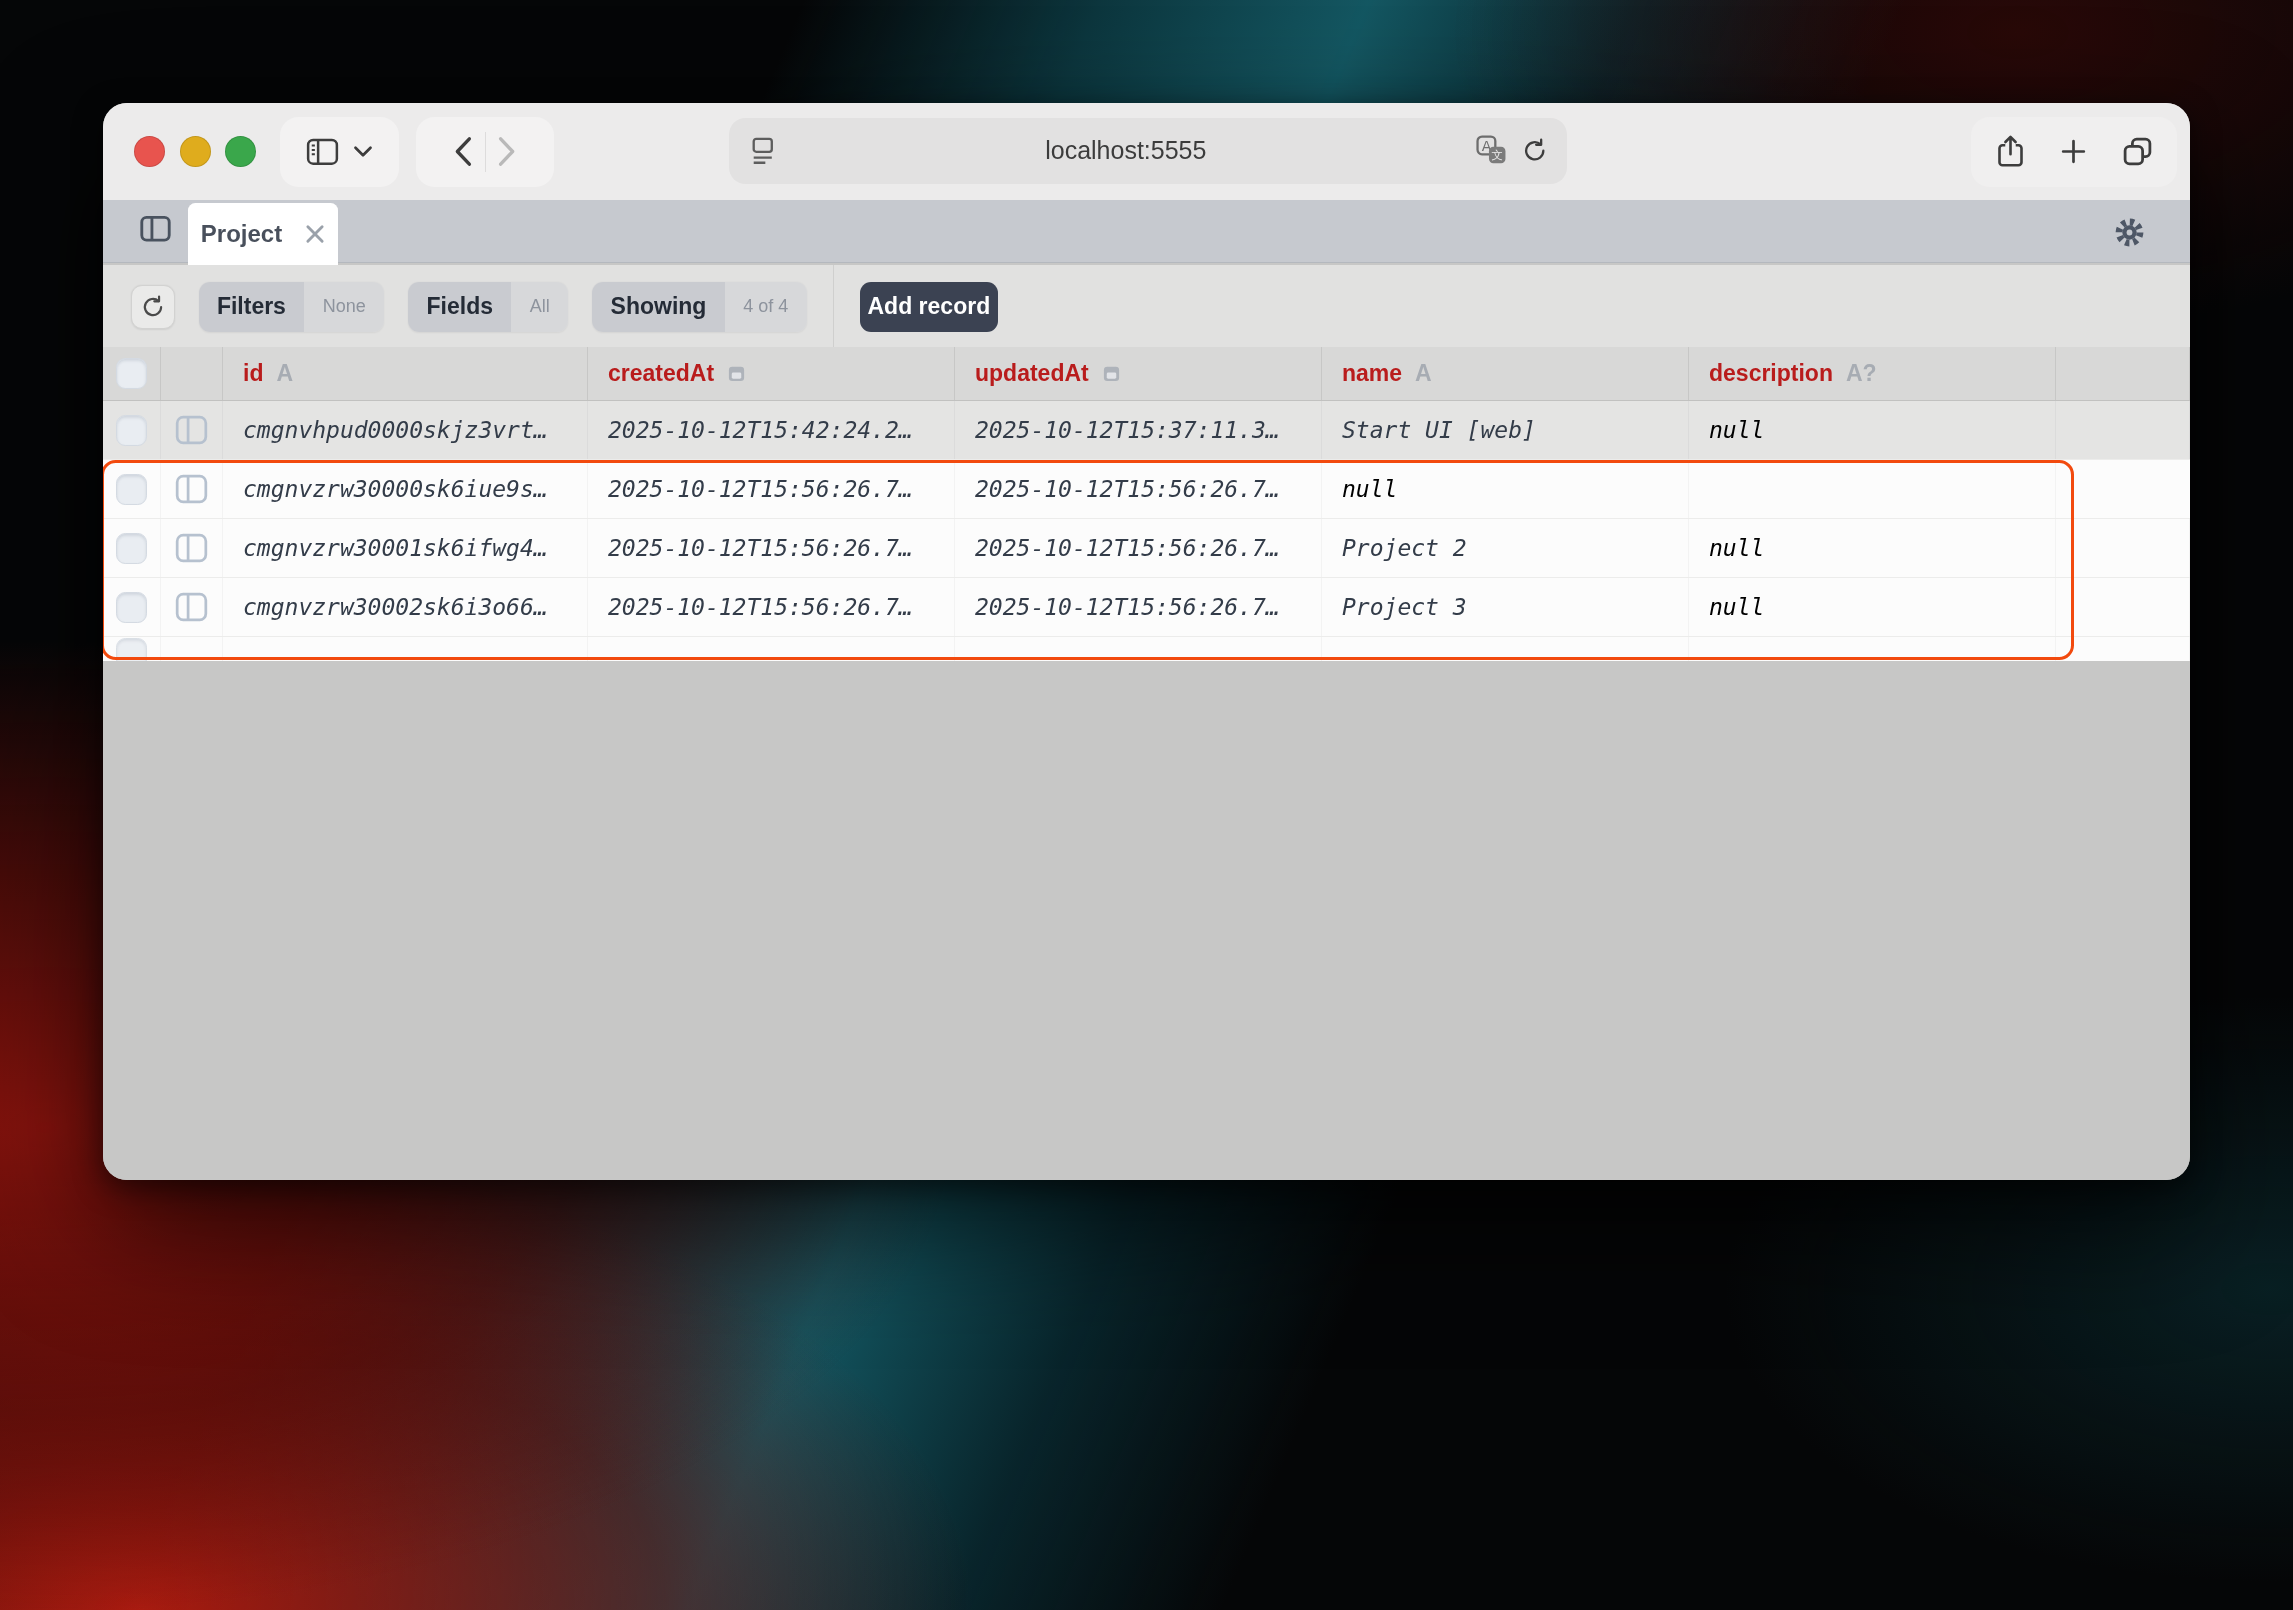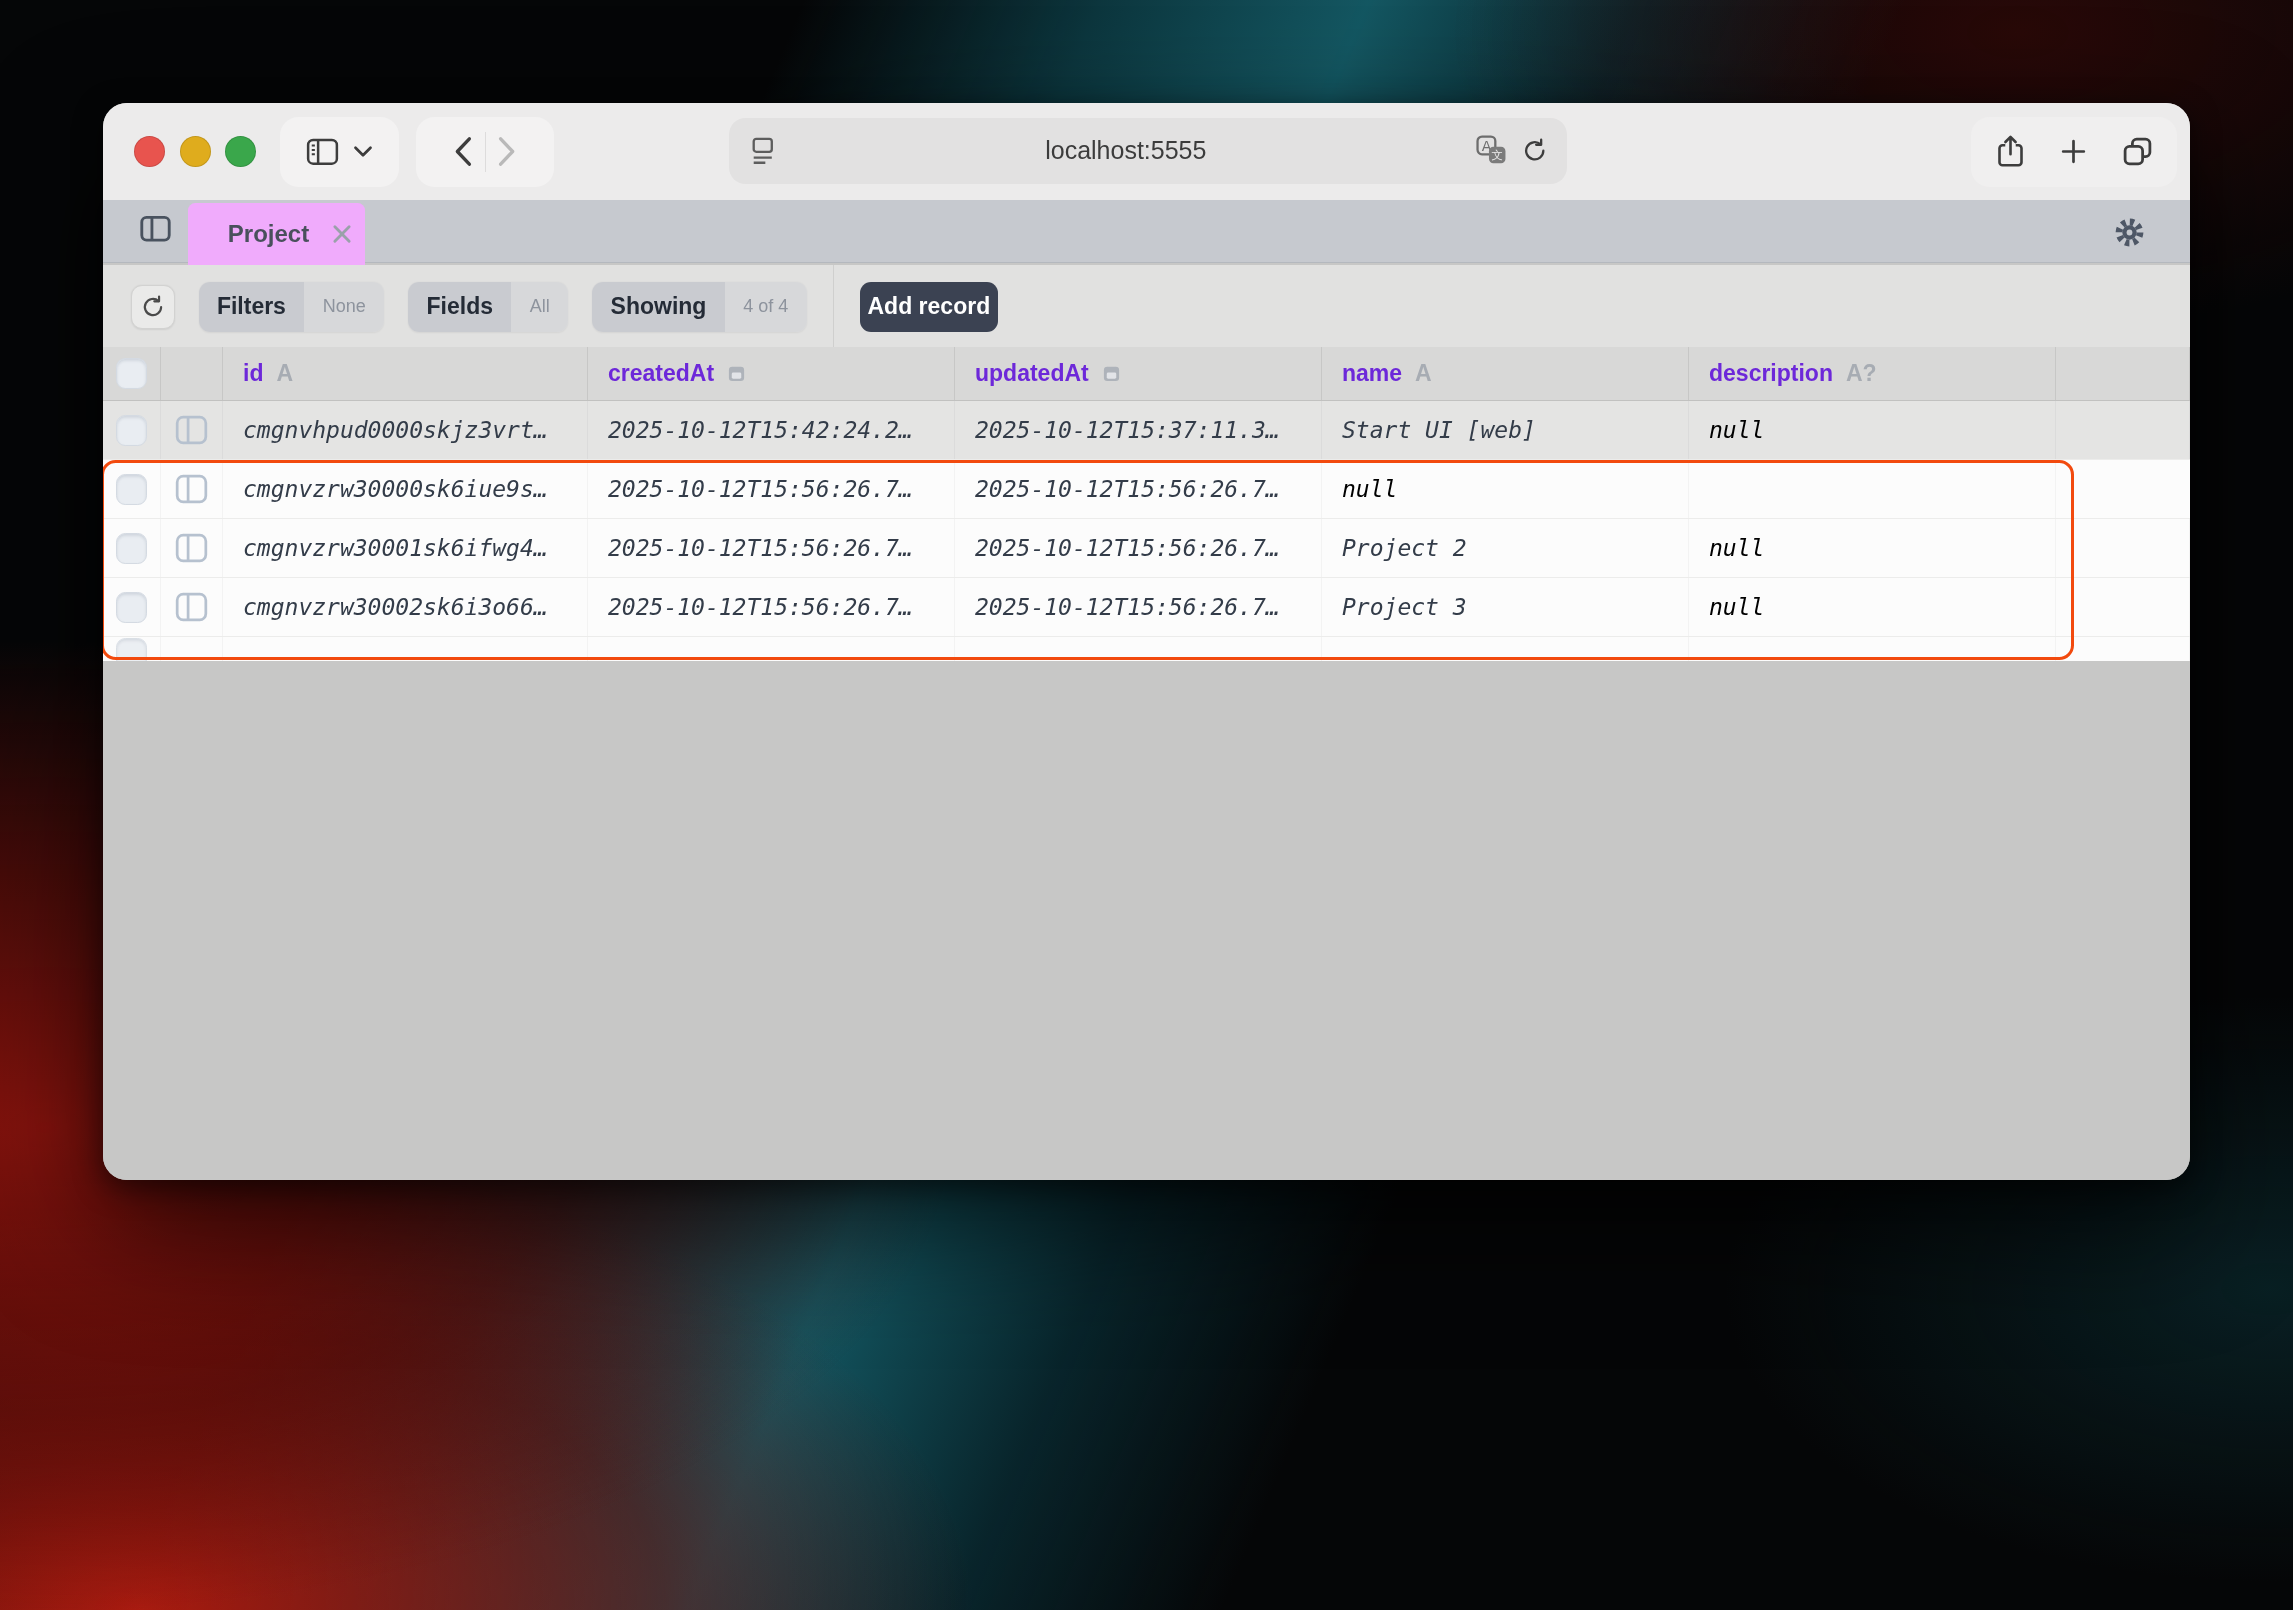--- a/index.html
+++ b/index.html
@@ -34,22 +34,22 @@
     position:absolute;left:626px;top:14.7px;width:838px;height:66px;border-radius:16.5px;
     background:#e2e1e1;display:flex;align-items:center;
   }
   .url-text{flex:1;text-align:center;font-size:25px;color:#3c3c3c;}
   .urlbar .lefticon{margin-left:20px;color:#5d5d5d;}
   .urlbar .righticons{display:flex;align-items:center;gap:13px;margin-right:18.4px;color:#5d5d5d;}
   
   .tabstrip{position:absolute;top:97px;left:0;width:100%;height:62px;background:#c6c9cf;border-bottom:1.8px solid #b4b8be;box-sizing:content-box;}
   .studio-sidebar-btn{position:absolute;left:37px;top:14.7px;color:#49525f;}
   .tab{
-    position:absolute;left:85px;top:2.8px;width:150px;height:62px;background:#f0abfc;
-    border-radius:7.3px 7.3px 0 0;display:flex;align-items:center;justify-content:center;gap:23px;z-index:2;padding-left:27px;
+    position:absolute;left:85px;top:2.8px;width:150px;height:62px;background:#ffffff;
+    border-radius:7.3px 7.3px 0 0;display:flex;align-items:center;justify-content:center;gap:23px;z-index:2;
   }
   .tab-label{font-size:24px;font-weight:bold;color:#49505c;}
   .gear-btn{position:absolute;right:44px;top:15.6px;}
   
   .toolbar{position:absolute;top:162px;left:0;width:100%;height:83px;background:#e1e1e0;display:flex;align-items:center;}
   .refresh-btn{
     margin-left:27.5px;width:44px;height:44px;border-radius:11px;background:#eaeae9;
     border:0.9px solid #d2d2d1;display:flex;align-items:center;justify-content:center;color:#4a4a4a;
     box-shadow:0 0.9px 1.8px rgba(0,0,0,.08);
   }
@@ -63,21 +63,21 @@
   }
   
   .content{position:absolute;top:244px;left:0;right:0;bottom:0;background:#c7c7c6;}
   .trow,.thead{
     display:grid;grid-template-columns:58px 62px 365px 367px 367px 367px 367px auto;
     align-items:stretch;
   }
   .thead{height:54px;background:#d8d8d7;border-bottom:0.9px solid #c1c1c0;box-sizing:border-box;}
   .thead .cell{border-right:0.9px solid #c7c7c6;display:flex;align-items:center;}
   .hcell{gap:13px;padding-left:20px;}
-  .hlabel{font-size:23px;font-weight:bold;color:#6d28d9;}
+  .hlabel{font-size:23px;font-weight:bold;color:#b91c1c;}
   .htype{font-size:23px;font-weight:bold;color:#a7acb3;}
   .trow{height:59px;background:#fcfcfc;border-bottom:0.9px solid #ececeb;box-sizing:border-box;}
   .trow .cell{border-right:0.9px solid rgba(0,0,0,.035);display:flex;align-items:center;overflow:hidden;font-style:italic;}
   .trow.row-muted{background:#e4e4e3;}
   .mono{font-family:"DejaVu Sans Mono",monospace;font-size:23px;color:#333c49;padding-left:20px;white-space:nowrap;}
   .null-val{font-style:italic;color:#000000;}
   .c-check{justify-content:center;}
   .c-exp{justify-content:center;}
   .checkbox{
     width:31px;height:31px;border-radius:9.2px;background:#e9edf2;border:0.9px solid #d4dae2;

